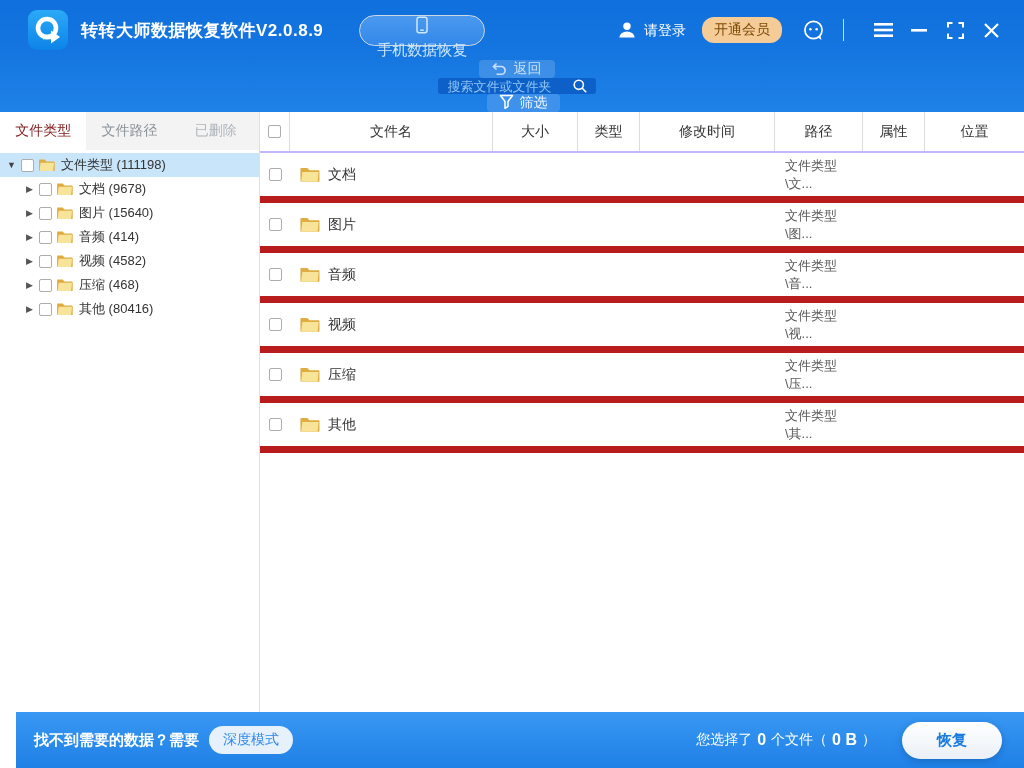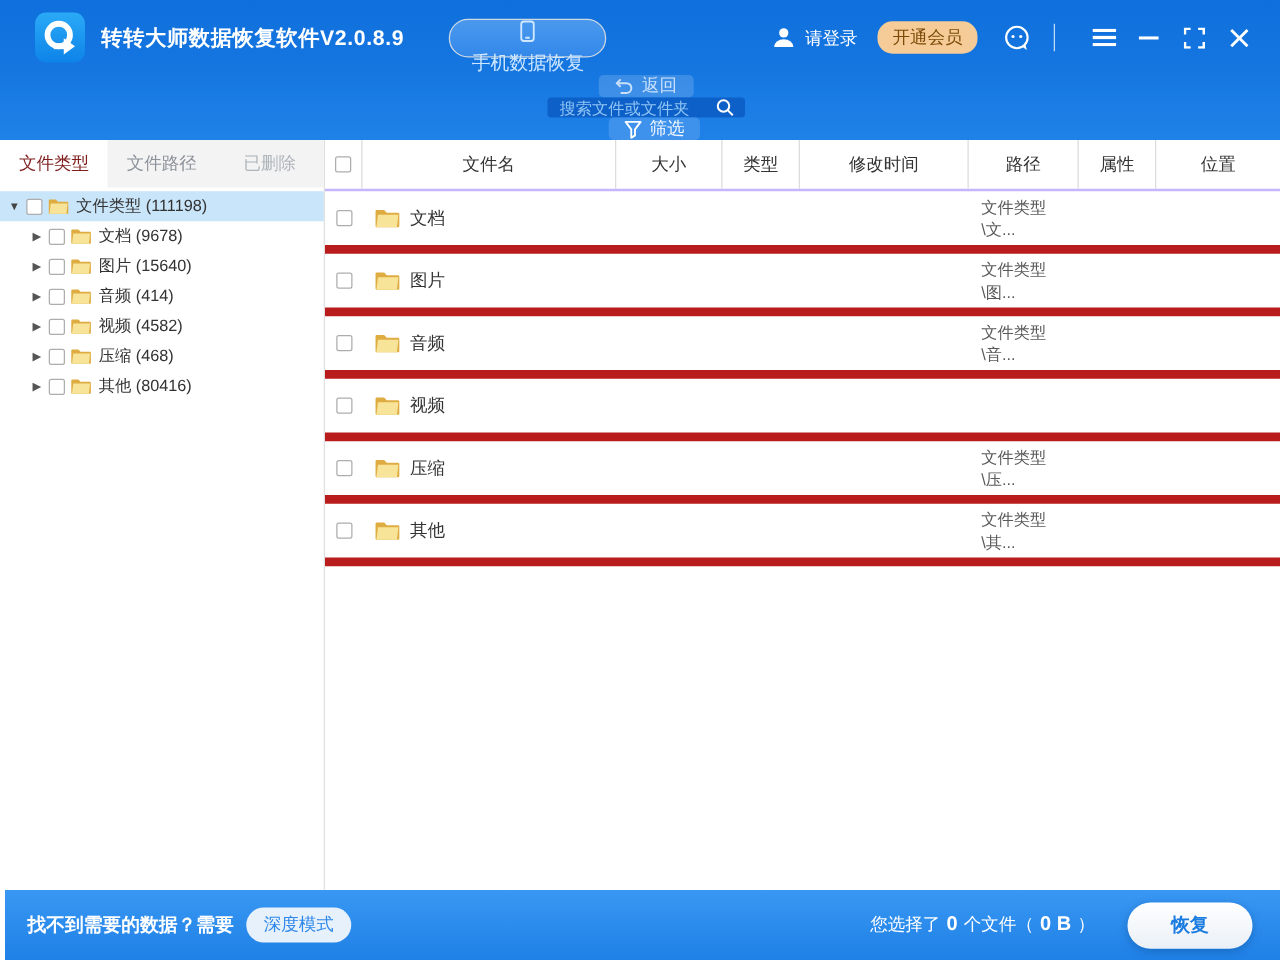--- a/index.html
+++ b/index.html
@@ -30,21 +30,21 @@
   .toolbar { height:52px; background:linear-gradient(180deg,#1677E1,#1F82E8);
     display:flex; align-items:center; padding:0 20px 0 29px;flex-direction:column; }
   .back-btn { height:28px; padding:0 13px; border-radius:4px; background:rgba(255,255,255,.16);
     display:flex; align-items:center; gap:7px; color:#C8E0FA; font-size:14px; }
   .search-box { width:158px; height:30px; background:#0C60C8; border-radius:3px;
     display:flex; align-items:center; padding:0 8px 0 10px; }
   .search-box input { flex:1; min-width:0; background:transparent; border:none; outline:none;
     color:#E6F2FF; font-size:13px; font-family:inherit; }
   .search-box input::placeholder { color:#8FC4F4; }
   .tool-btn { height:24px; border-radius:4px; background:#3E92EC; color:#F2F8FF; font-size:14px;
-    display:flex; align-items:center; gap:6px; padding:0 12px; margin-left:13px; }
+    display:flex; gap:6px; padding:0 12px; margin-left:13px; }
   .tool-btn.icon-only { padding:0 8px; }
   .tool-divider { width:1px; height:24px; background:rgba(255,255,255,.8); margin:0 3px 0 15px; }
 
   
   .main { position:absolute; top:112px; bottom:56px; left:0; right:0; display:flex; }
   .sidebar { width:260px; flex:none; background:#fff; border-right:1px solid #E0E0E0;
     display:flex; flex-direction:column; }
   .side-tabs { height:38px; display:flex; background:#F3F3F3; flex:none; }
   .side-tab { flex:1; display:flex; align-items:center; justify-content:center; font-size:14px; }
   .side-tab.active { background:#fff; color:#7f1d1d; }
@@ -67,21 +67,21 @@
   .th { display:flex; align-items:center; justify-content:center; font-size:14px; color:#333;
     border-right:1px solid #DCDCDC; height:100%; }
   .th:last-child { border-right:none; }
   .trow { height:50px; border-bottom:7px solid #b91c1c; }
   .td { display:flex; align-items:center; height:100%; }
   .td.center { justify-content:center; }
   .td.name { gap:8px; padding-left:9px; font-size:14px; color:#333; }
   .td.path { font-size:13px; color:#5A5A5A; padding-left:10px; }
 
   
-  .footer { position:absolute; left:4px; right:0; bottom:0; height:56px;
+  .footer { position:absolute; left:16px; right:0; bottom:0; height:56px;
     background:linear-gradient(180deg,#3998F3,#1F80E6);
     display:flex; align-items:center; padding:0 22px 0 18px; }
   .hint { color:#fff; font-size:15px; font-weight:bold; }
   .deep-btn { margin-left:10px; padding:5px 14px; border-radius:14px; background:#E6F1FC;
     color:#2F88E9; font-size:14px; }
   .sel-text { color:#fff; font-size:14px; display:flex; align-items:center; }
   .sel-text b { font-size:16px; margin:0 5px; }
   .recover-btn { margin-left:26px; width:100px; height:37px; border-radius:19px;
     background:linear-gradient(180deg,#FFFFFF,#EAF0F7); color:#1A7CE0; font-size:15px; font-weight:bold;
     display:flex; align-items:center; justify-content:center;
@@ -383,20 +383,21 @@
             <svg width="21" height="17" viewBox="0 0 18 15">
                 <path d="M1 2.6 c0-.5.4-.9.9-.9 h5.2 l1.8 2 h7.9 c.6 0 1 .4 1 1 V13 c0 .6-.4 1-1 1 H2 c-.6 0-1-.4-1-1 Z" fill="#DFAC42"></path>
                 <path d="M2.7 5.2 h14.4 L16.1 14 H1.6 Z" fill="#F8E498"></path>
               </svg>
           </span>
           <span>视频</span>
         </div>
         <div class="td"></div>
           <div class="td"></div>
           <div class="td"></div>
+        <div class="td path">文件类型\视...</div>
         <div class="td"></div>
           <div class="td"></div>
       </div>
 
       <div class="trow grid-cols">
         <div class="td center">
             <span class="cbox"></span>
           </div>
         <div class="td name">
           <span style="display:flex;">

